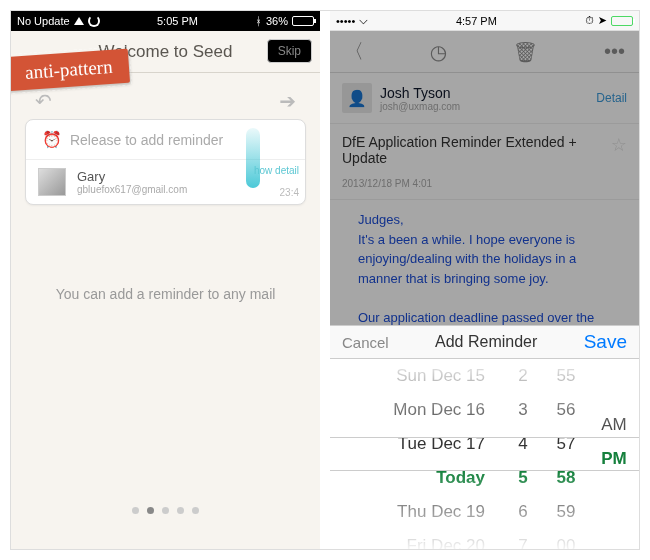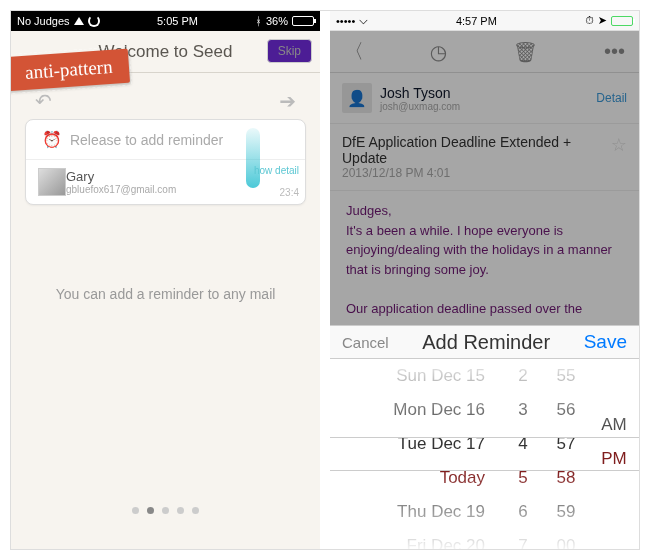--- a/index.html
+++ b/index.html
@@ -12,28 +12,28 @@
 .sb-right{display:flex;align-items:center;gap:4px}
 .wifi-icon{width:0;height:0;border-left:5px solid transparent;border-right:5px solid transparent;border-bottom:8px solid #fff}
 .battery{width:22px;height:10px;border:1px solid #fff;border-radius:2px;position:relative}
 .battery::after{content:'';position:absolute;right:-3px;top:2px;width:2px;height:4px;background:#fff}
 .battery-fill{height:100%;background:#fff}
 .battery-green .battery-fill{background:#4cd964}
 .battery-green{border-color:#4cd964}
 
 .p1-header{height:42px;background:#f7f4ef;display:flex;align-items:center;justify-content:center;position:relative;border-bottom:1px solid #d8d4cc}
 .p1-title{font-size:17px;font-weight:500;color:#5a5650}
-.skip-btn{position:absolute;right:8px;top:8px;background:#4c1d95;border:1px solid #ccc;border-radius:4px;padding:4px 10px;font-size:12px;color:#888}
+.skip-btn{position:absolute;right:8px;top:8px;background:#000000;border:1px solid #ccc;border-radius:4px;padding:4px 10px;font-size:12px;color:#888}
 .p1-body{padding:14px;position:relative}
 .arrows{display:flex;justify-content:space-between;padding:2px 10px 6px}
 .arrow-btn{color:#bbb;font-size:20px}
 .card{background:#fff;border:1px solid #ddd;border-radius:8px;padding:0;position:relative;box-shadow:0 1px 2px rgba(0,0,0,0.05);overflow:hidden}
 .card-hint{display:flex;align-items:center;gap:8px;padding:10px 16px;color:#aaa;font-size:14px;border-bottom:1px solid #eee}
 .alarm-icon{font-size:16px;color:#bbb}
-.card-row{display:flex;align-items:center;padding:8px 12px;gap:0}
+.card-row{display:flex;align-items:center;padding:8px 12px;gap:11px}
 .avatar{width:28px;height:28px;border:1px solid #ccc;background:linear-gradient(135deg,#ddd,#999)}
 .sender-name{font-size:13px;color:#555;font-weight:500}
 .sender-email{font-size:10px;color:#aaa}
 .swipe-indicator{position:absolute;right:45px;top:8px;width:14px;height:60px;background:linear-gradient(to bottom,rgba(56,195,211,0.1),rgba(56,195,211,0.9));border-radius:10px}
 .show-detail{position:absolute;right:6px;top:45px;font-size:10px;color:#5cc7d3}
 .timestamp-small{position:absolute;right:6px;bottom:6px;font-size:10px;color:#bbb}
 .help-text{text-align:center;color:#999;font-size:14px;margin-top:80px;padding:0 30px;line-height:1.4}
 .dots{position:absolute;bottom:35px;left:0;right:0;display:flex;justify-content:center;gap:8px}
 .dot{width:7px;height:7px;border-radius:50%;background:#ccc}
 .dot.active{background:#888}
@@ -46,49 +46,49 @@
 .p2-hbtn{color:#8d8d8d;font-size:20px}
 .email-meta{padding:10px 12px;border-bottom:1px solid #eee}
 .from-row{display:flex;align-items:center;gap:8px}
 .from-avatar{width:30px;height:30px;background:#e8e8e8;border-radius:2px;display:flex;align-items:center;justify-content:center;color:#bbb;font-size:16px}
 .from-name{font-size:14px;color:#0f172a}
 .from-email{font-size:10px;color:#aaa}
 .detail-link{margin-left:auto;font-size:12px;color:#3b99d8}
 .subject-row{padding:10px 12px;border-bottom:1px solid #eee;position:relative}
 .subject{font-size:14px;color:#333;font-weight:500;padding-right:26px}
 .star{position:absolute;right:12px;top:10px;color:#ddd;font-size:18px}
-.email-date{font-size:12px;color:#aaa;margin-top:0}
-.email-body{padding:10px 16px;font-size:13px;color:#701a75;line-height:1.5}
+.email-date{font-size:10px;color:#aaa;margin-top:12px}
+.email-body{padding:10px 28px;font-size:13px;color:#1d4ed8;line-height:1.5}
 .sheet{position:absolute;left:0;right:0;bottom:0;z-index:10;background:#fff}
 .sheet-header{display:flex;align-items:center;justify-content:space-between;height:34px;border-top:1px solid #ccc;border-bottom:1px solid #ccc;background:#f9f9f9;padding:0 12px}
 .sheet-cancel{color:#888;font-size:15px}
-.sheet-title{font-size:20px;color:#333}
+.sheet-title{font-size:16px;color:#333}
 .sheet-save{color:#007aff;font-size:19px;font-weight:500}
 .picker{height:190px;display:flex;overflow:hidden;position:relative;background:#fff}
 .picker::before{content:'';position:absolute;top:0;left:0;right:0;height:78px;background:linear-gradient(to bottom,rgba(255,255,255,0.95),rgba(255,255,255,0));z-index:2;pointer-events:none}
 .picker::after{content:'';position:absolute;bottom:0;left:0;right:0;height:78px;background:linear-gradient(to top,rgba(255,255,255,0.95),rgba(255,255,255,0));z-index:2;pointer-events:none}
 .picker-hl{position:absolute;top:78px;left:0;right:0;height:34px;border-top:1px solid #ccc;border-bottom:1px solid #ccc;pointer-events:none;z-index:1}
 .pcol{flex:0 0 auto;display:flex;flex-direction:column;align-items:center;font-size:17px;color:#333}
 .pcol.date{flex:1;align-items:flex-end;padding-right:18px}
 .pcol div{height:34px;line-height:34px;white-space:nowrap}
 .pcol.hour{width:40px}
 .pcol.min{width:46px}
 .pcol.ampm{width:50px}
-.selected{font-weight:400;color:#7f1d1d}
+.selected{font-weight:700;color:#15803d}
 .spinner{width:12px;height:12px;border:2px solid #fff;border-top-color:transparent;border-radius:50%;display:inline-block}
 </style>
 </head>
 <body>
 
 <div class="container">
 
 <div class="phone">
   <div class="statusbar">
     <div class="sb-left">
-      <span>No Judges</span>
+      <span>No Update</span>
       <span class="wifi-icon"></span>
       <span class="spinner"></span>
     </div>
     <div class="sb-center">5:05 PM</div>
     <div class="sb-right">
       <span>ᚼ</span>
       <span>36%</span>
       <span class="battery"><span class="battery-fill" style="width:36%"></span></span>
     </div>
   </div>
@@ -160,21 +160,21 @@
       <div class="from-avatar">👤</div>
       <div>
         <div class="from-name">Josh Tyson</div>
         <div class="from-email">josh@uxmag.com</div>
       </div>
       <span class="detail-link">Detail</span>
     </div>
   </div>
 
   <div class="subject-row">
-    <div class="subject">DfE Application Deadline Extended + Update</div>
+    <div class="subject">DfE Application Reminder Extended + Update</div>
     <span class="star">☆</span>
     <div class="email-date">2013/12/18 PM 4:01</div>
   </div>
 
   <div class="email-body">
     <div>Judges,</div>
     <div>It's a been a while. I hope everyone is enjoying/dealing with the holidays in a manner that is bringing some joy.</div><br>
     <div>Our application deadline passed over the</div>
   </div>
 

